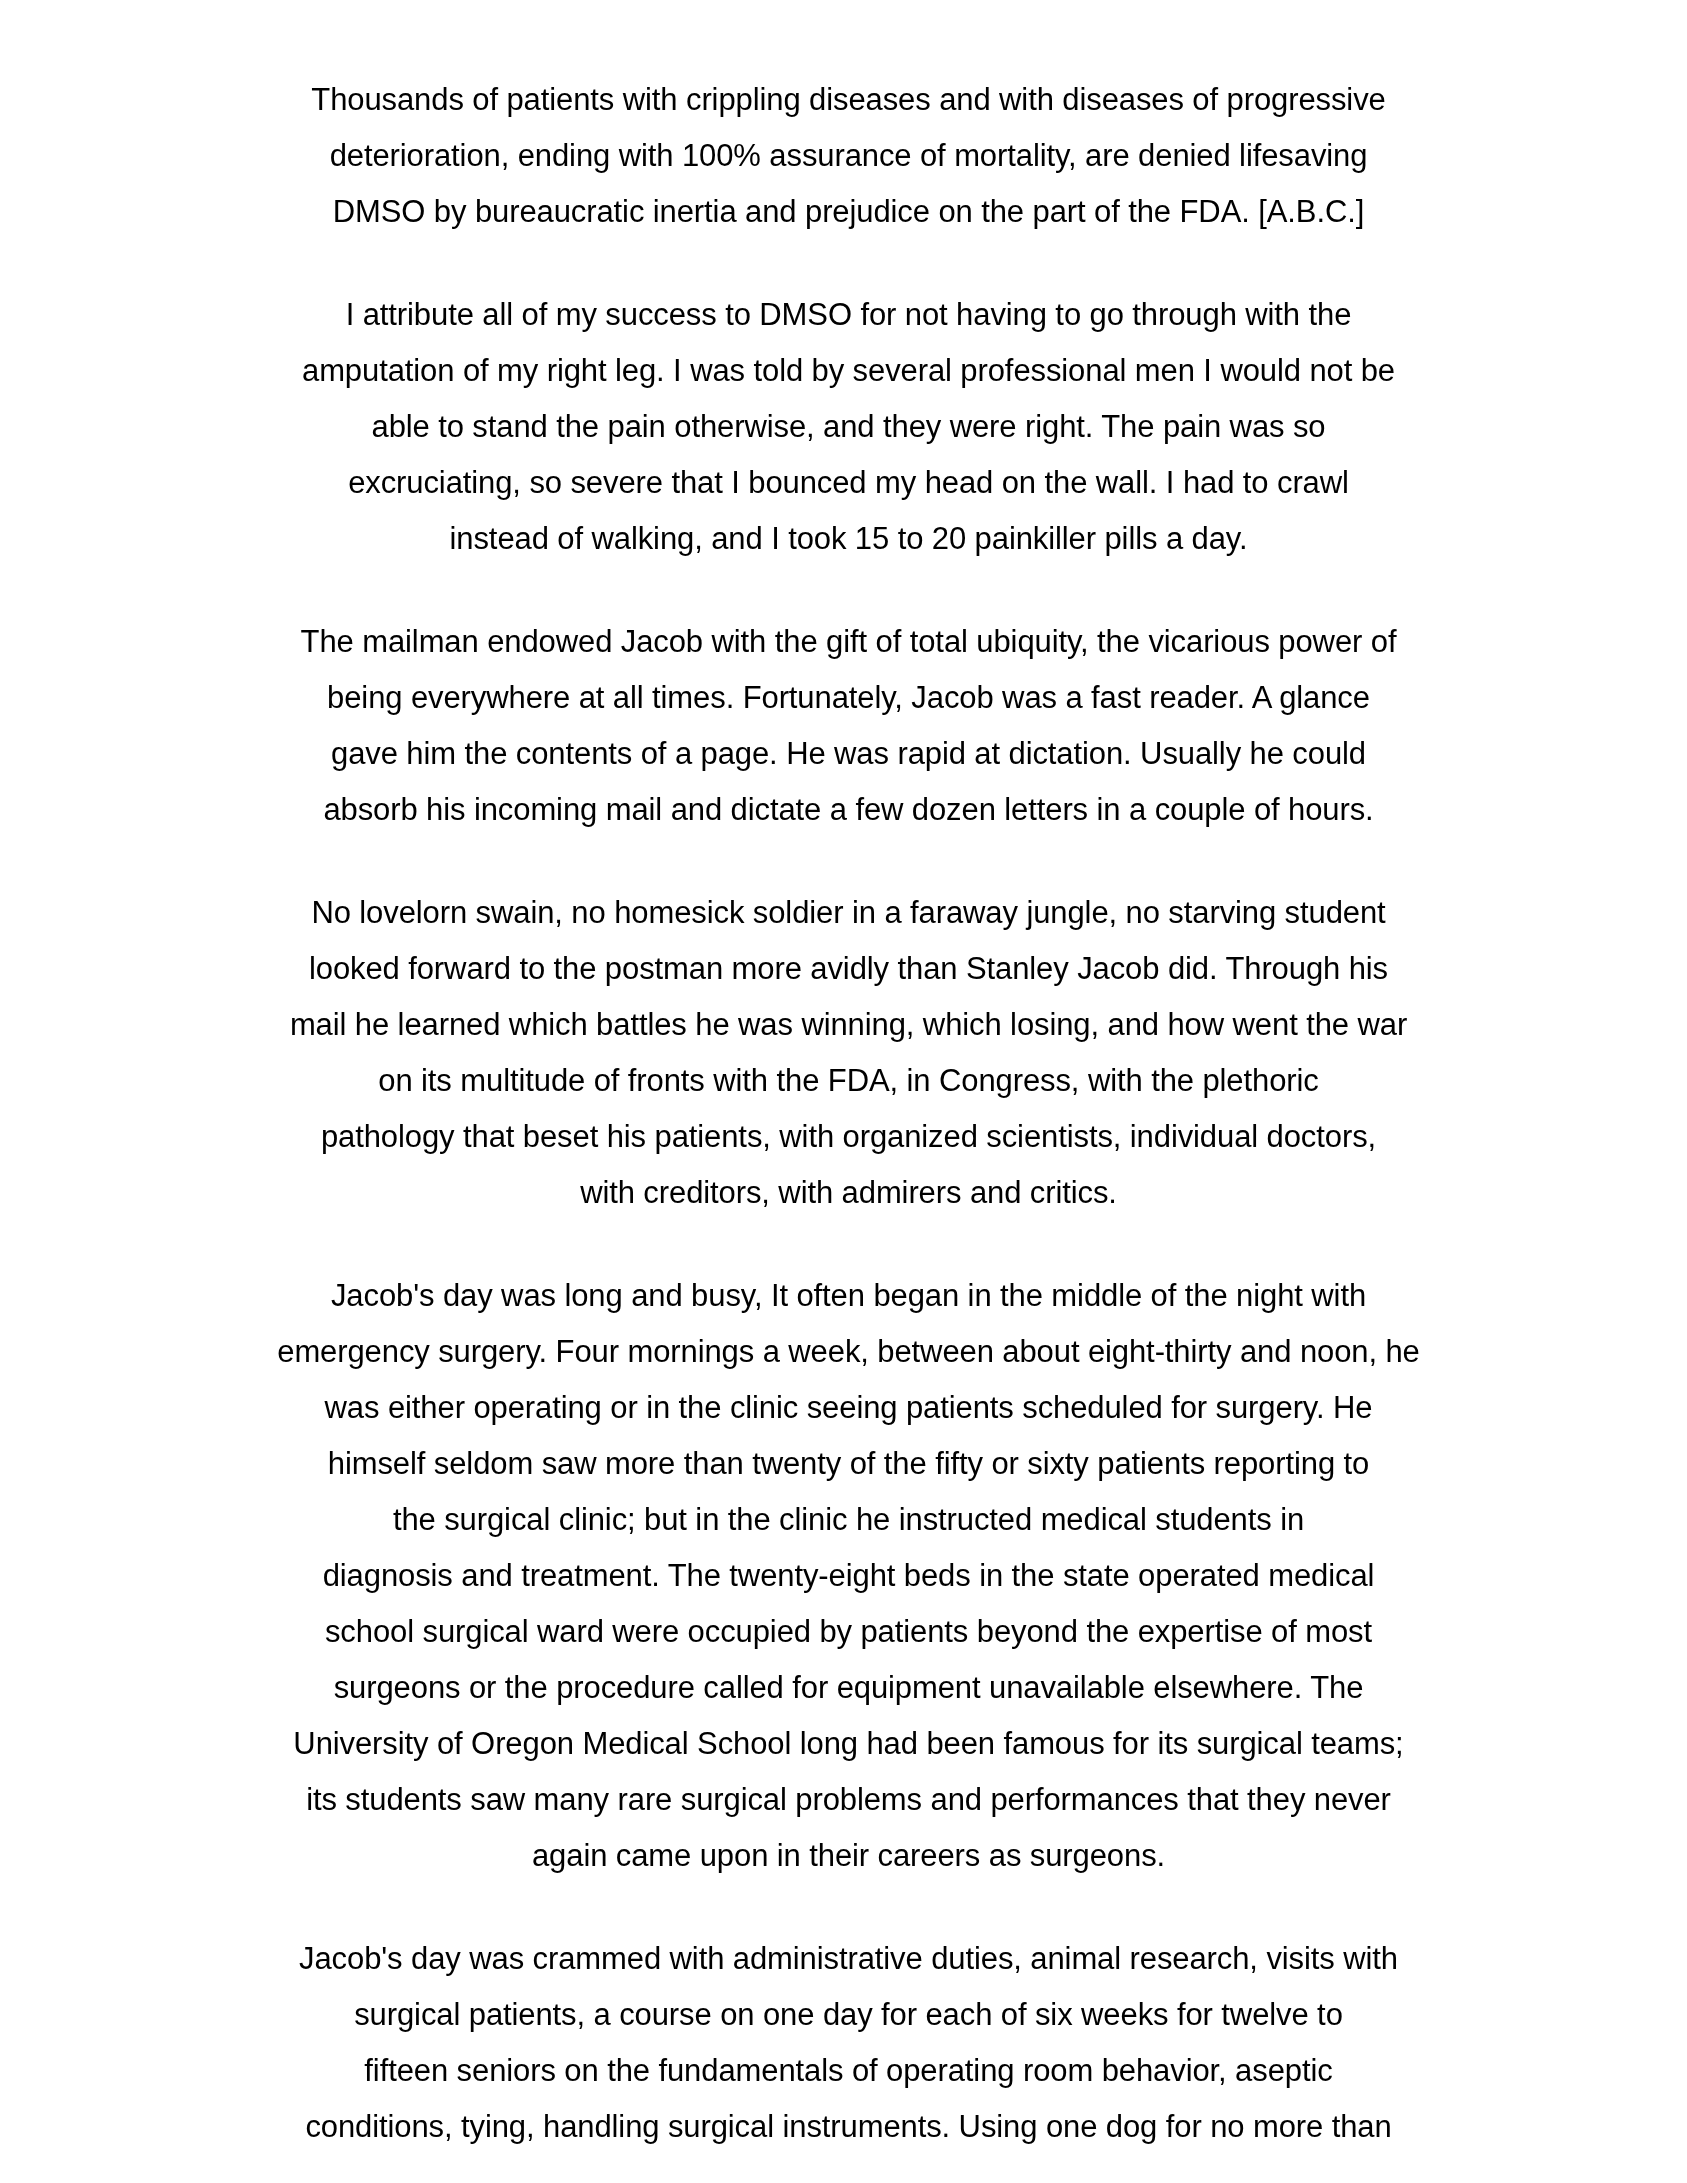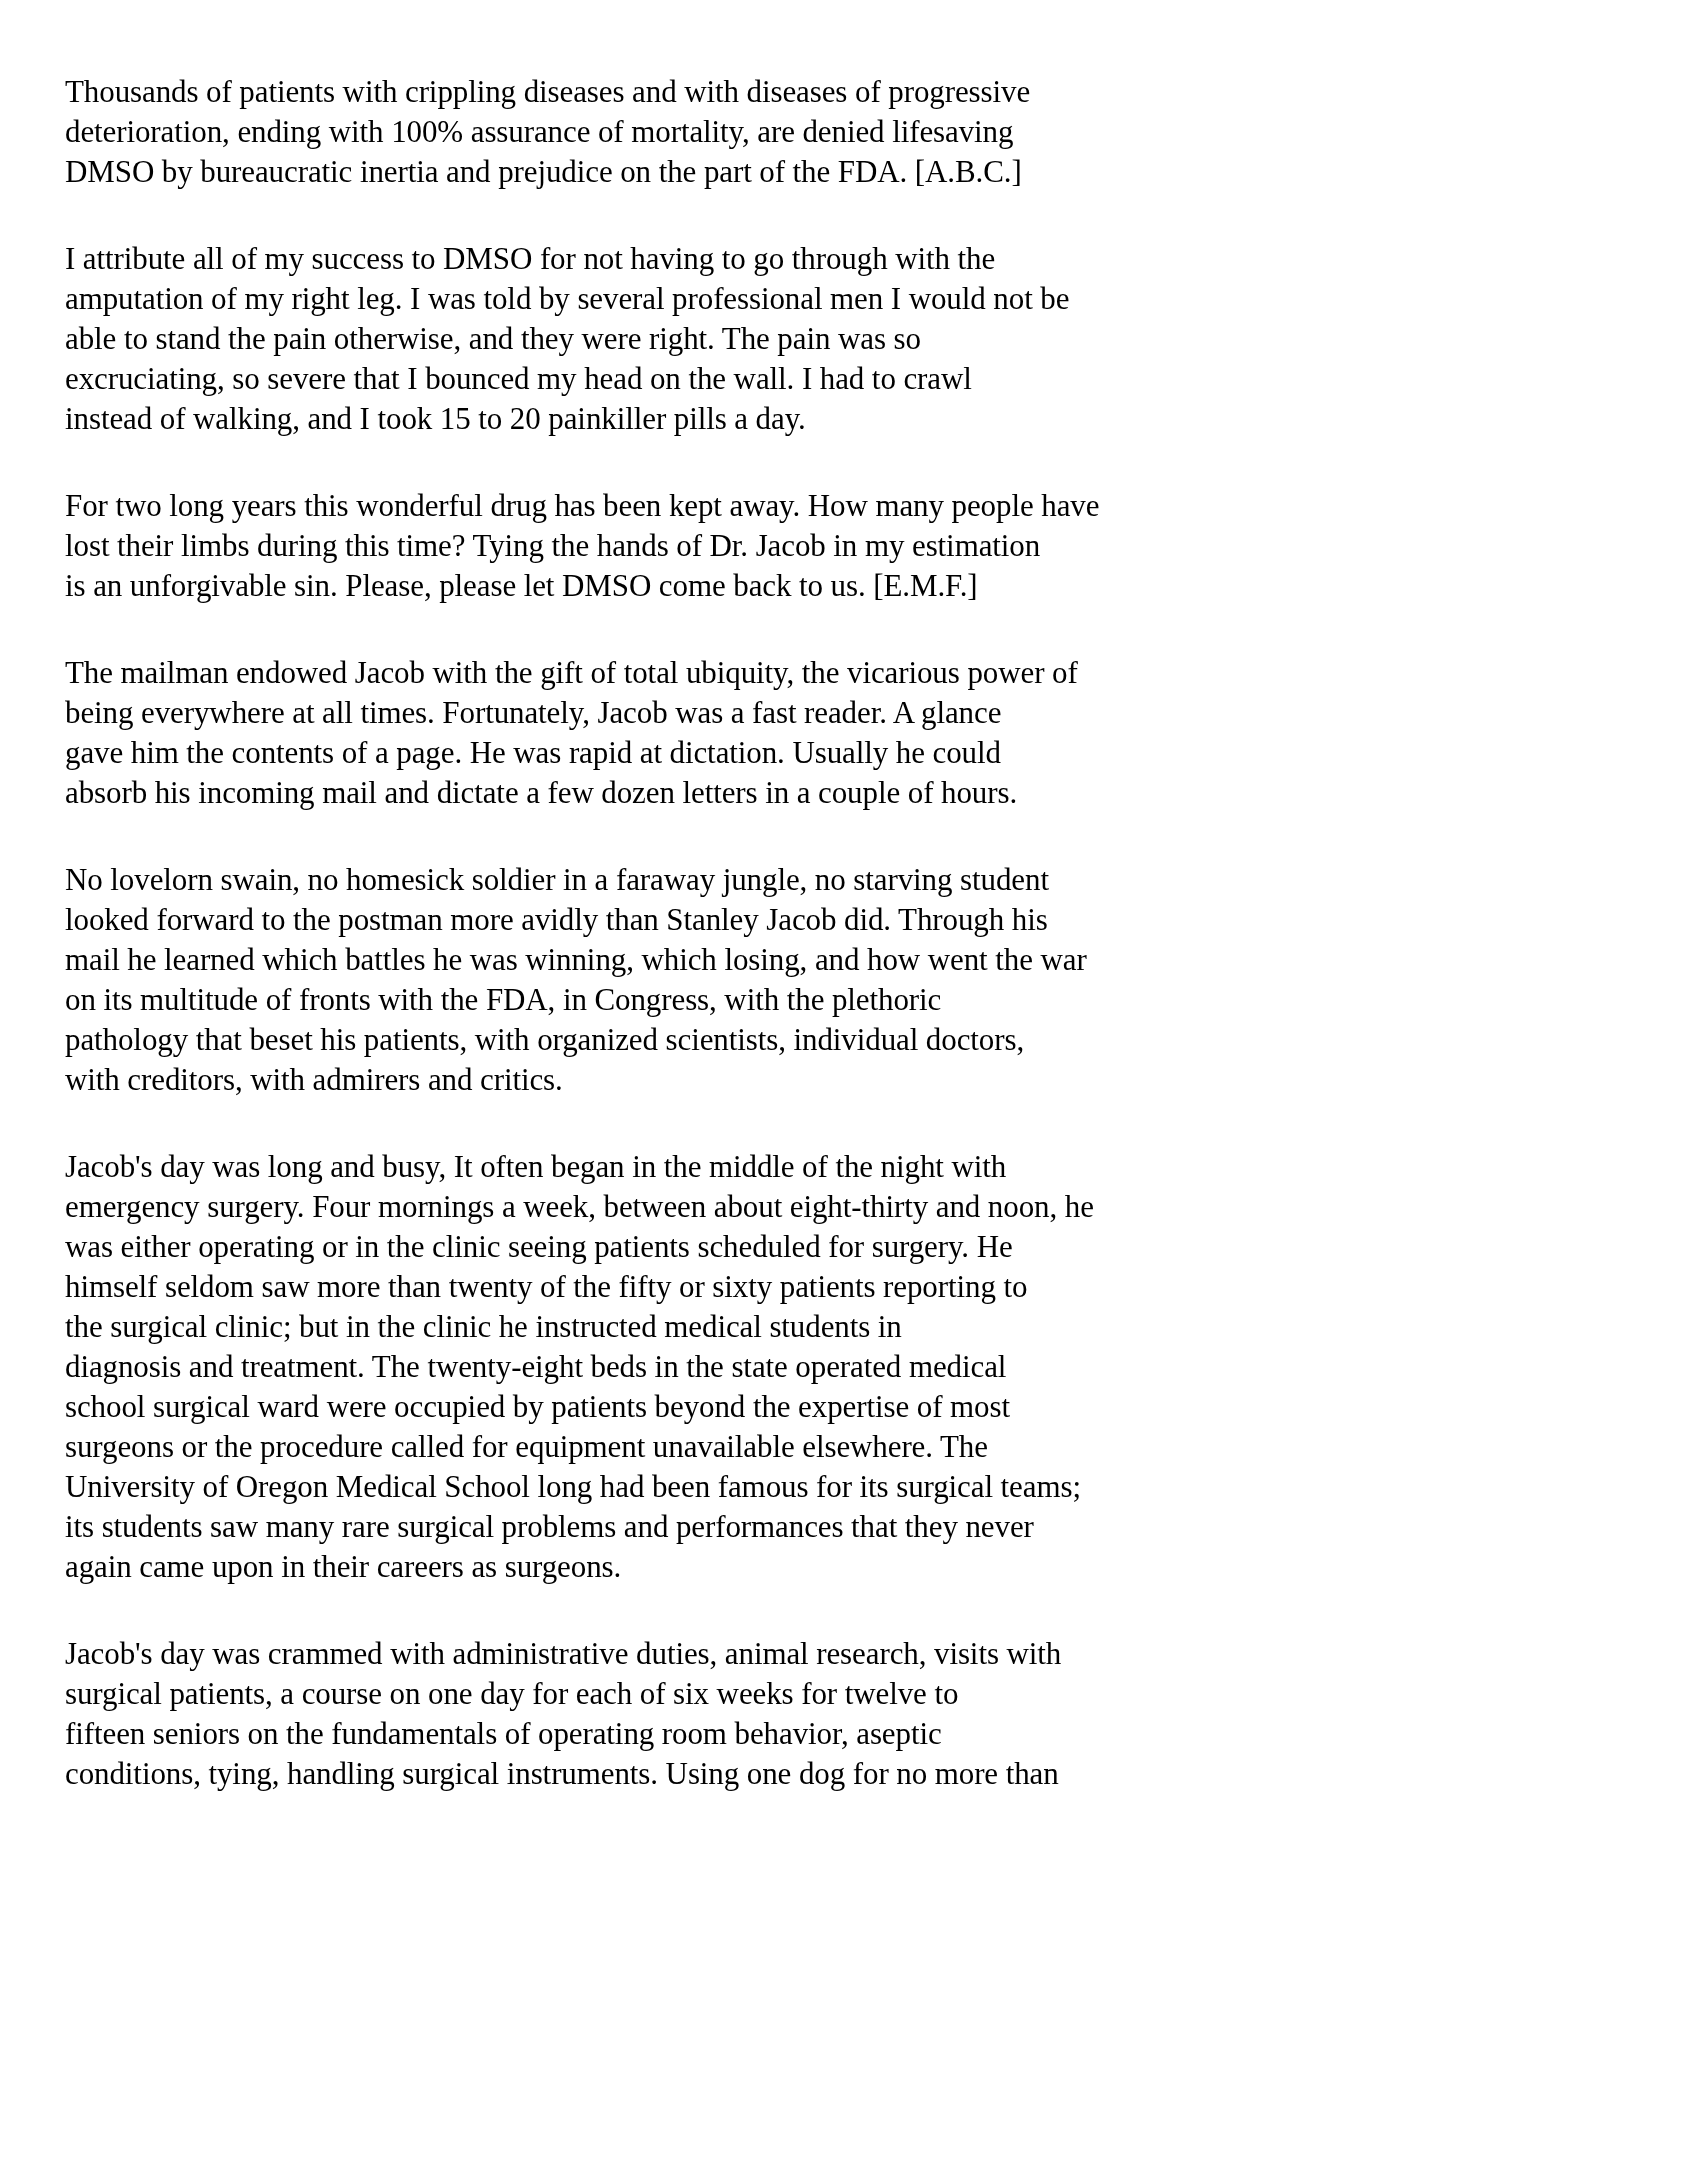--- a/index.html
+++ b/index.html
@@ -17,45 +17,43 @@
     box-sizing: border-box;
   }
   .content {
     position: absolute;
     top: 72px;
     left: 65px;
     right: 55px;
   }
   .para {
     margin: 0 0 47px 0;
-    font-family: Liberation Serif, serif;
+    font-family: Liberation Sans, sans-serif;
     font-size: 31px;
-    line-height: 40px;
+    line-height: 56px;
     letter-spacing: -0.1px;
     font-weight: 400;
     white-space: pre;
     color: inherit;
+    text-align: center;
   }
 </style>
 </head>
 <body>
 
 <div class="page" style="background: rgb(255, 255, 255); color: rgb(0, 0, 0);">
   <div class="content" id="paragraphs-container">
       <p class="para">Thousands of patients with crippling diseases and with diseases of progressive
 deterioration, ending with 100% assurance of mortality, are denied lifesaving
 DMSO by bureaucratic inertia and prejudice on the part of the FDA. [A.B.C.]</p>
       <p class="para">I attribute all of my success to DMSO for not having to go through with the
 amputation of my right leg. I was told by several professional men I would not be
 able to stand the pain otherwise, and they were right. The pain was so
 excruciating, so severe that I bounced my head on the wall. I had to crawl
 instead of walking, and I took 15 to 20 painkiller pills a day.</p>
-      <p class="para">For two long years this wonderful drug has been kept away. How many people have
-lost their limbs during this time? Tying the hands of Dr. Jacob in my estimation
-is an unforgivable sin. Please, please let DMSO come back to us. [E.M.F.]</p>
       <p class="para">The mailman endowed Jacob with the gift of total ubiquity, the vicarious power of
 being everywhere at all times. Fortunately, Jacob was a fast reader. A glance
 gave him the contents of a page. He was rapid at dictation. Usually he could
 absorb his incoming mail and dictate a few dozen letters in a couple of hours.</p>
       <p class="para">No lovelorn swain, no homesick soldier in a faraway jungle, no starving student
 looked forward to the postman more avidly than Stanley Jacob did. Through his
 mail he learned which battles he was winning, which losing, and how went the war
 on its multitude of fronts with the FDA, in Congress, with the plethoric
 pathology that beset his patients, with organized scientists, individual doctors,
 with creditors, with admirers and critics.</p>

